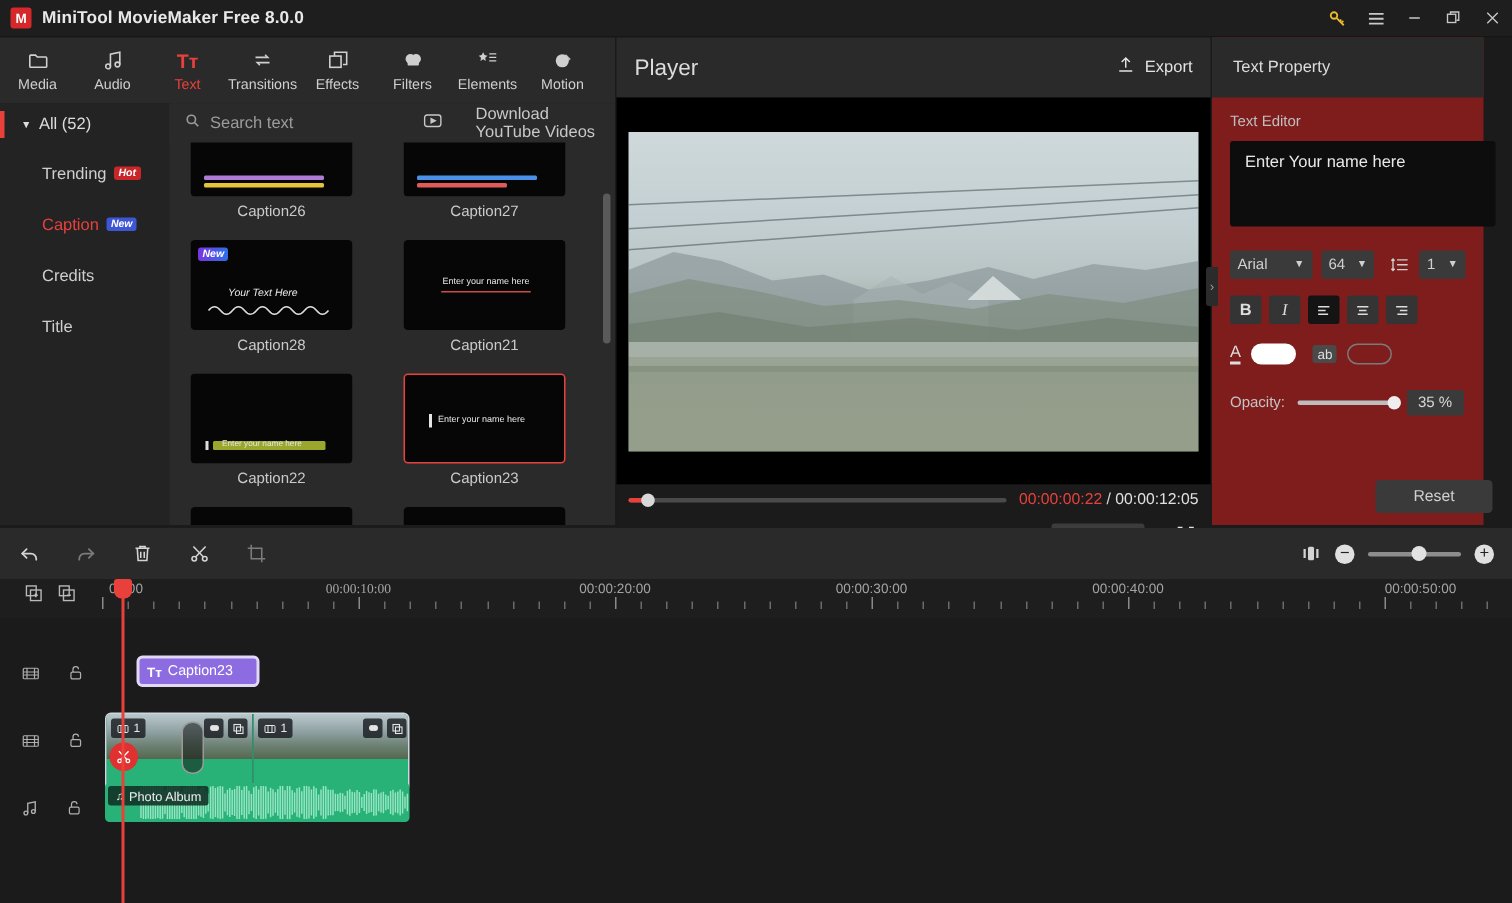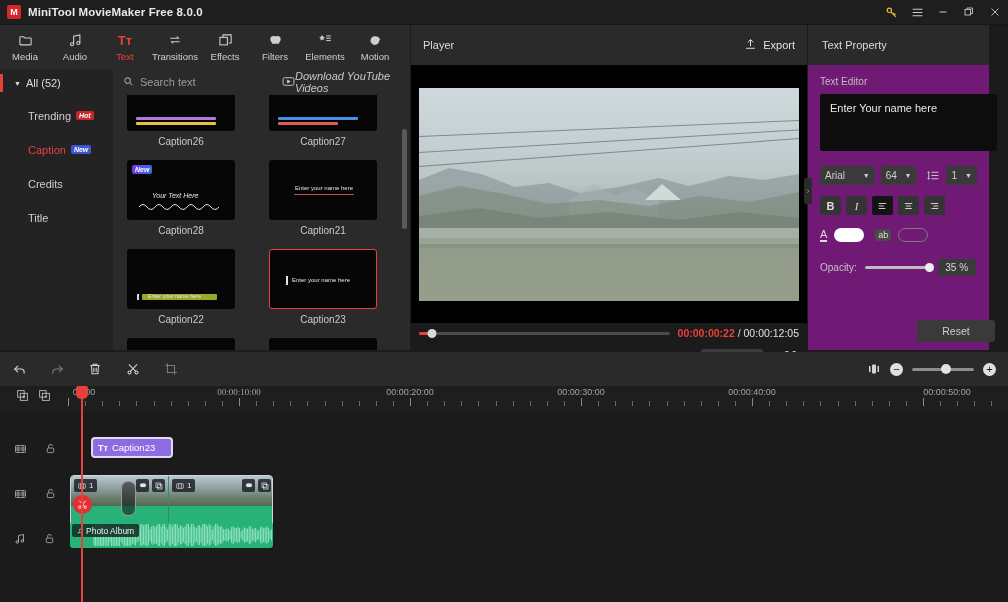--- a/index.html
+++ b/index.html
@@ -71,21 +71,21 @@
 
   .lib-main { flex: 1; height: 281px; background: #2a2a2a; position: relative; }
   .lib-bar { height: 26px; display: flex; align-items: center; background: #2a2a2a; }
   .search-box { display: flex; align-items: center; gap: 6px; margin-left: 10px; }
   .search-box .sico { color: #9a9a9a; font-size: 10px; }
   .search-box input {
     background: transparent; border: none; outline: none; color: #bdbdbd;
     font-size: 11px; font-family: inherit; width: 120px;
   }
   .search-box input::placeholder { color: #9c9c9c; }
-  .dl-yt { display: flex; align-items: center; gap: 0; margin-left: 22px; color: #c8c8c8; font-size: 11px; font-style: italic; }
+  .dl-yt { display: flex; align-items: center; gap: 22px; margin-left: 22px; color: #c8c8c8; font-size: 11px; }
 
   .grid-wrap { position: absolute; top: 26px; left: 0; right: 0; bottom: 0; overflow: hidden; }
   .grid {
     display: grid; grid-template-columns: 1fr 1fr; column-gap: 15px; row-gap: 0;
     padding: 0 14px; position: relative; top: -24px;
   }
   .cell { width: 108px; }
   .thumb {
     width: 108px; height: 60px; background: #060606; border-radius: 3px;
     position: relative; overflow: hidden; border: 1px solid transparent;
@@ -107,58 +107,58 @@
 
   
   .player {
     position: absolute; top: 25px; left: 411px; width: 396px; height: 325px;
     background: #1b1b1b;
   }
   .player-head {
     height: 40px; background: #2a2a2a; display: flex; align-items: center;
     padding: 0 12px;
   }
-  .player-head .ptitle { font-size: 11px; color: #dcdcdc; }
+  .player-head .ptitle { font-size: 15px; color: #dcdcdc; }
   .export-btn { margin-left: auto; display: flex; align-items: center; gap: 6px; font-size: 11px; color: #e2e2e2; }
   .video-area {
     position: absolute; top: 40px; left: 0; width: 396px; height: 258px;
     background: #000; display: flex; align-items: center; justify-content: center;
   }
   .video-frame {
     width: 380px; height: 213px; position: relative; overflow: hidden;
     background: linear-gradient(180deg,#cfd9dc 0%,#c3cfd2 28%,#b9c4c4 45%,#9aa79d 62%,#98a392 80%,#9aa493 100%);
   }
   .wire { position: absolute; height: 1px; background: rgba(40,50,55,.45); transform-origin: left center; }
 
   .player-ctrls { position: absolute; top: 298px; left: 0; width: 396px; height: 52px; background: #1b1b1b; }
   .prog-row { display: flex; align-items: center; height: 20px; padding: 0 8px; gap: 8px; }
   .prog-track { flex: 1; height: 3px; background: #4a4a4a; border-radius: 2px; position: relative; }
   .prog-played { position: absolute; left: 0; top: 0; height: 3px; width: 5%; background: #e8413c; border-radius: 2px; }
   .prog-knob {
     position: absolute; left: 5%; top: -3px; width: 9px; height: 9px; border-radius: 50%;
     background: #d8d8d8; transform: translateX(-50%);
   }
   .times { font-size: 10.5px; white-space: nowrap; }
-  .times .cur { color: #e8413c; font-weight: bold; }
+  .times .cur { color: #e8413c; }
   .times .tot { color: #e0e0e0; }
   .btn-row { display: flex; align-items: center; height: 30px; padding: 0 10px; gap: 13px; }
   .pbtn { color: #e4e4e4; font-size: 12px; display: flex; align-items: center; }
   .vol-track { width: 95px; height: 3px; background: #6d6d6d; border-radius: 2px; position: relative; margin-left: 2px; }
   .vol-knob { position: absolute; right: -3px; top: -3px; width: 9px; height: 9px; border-radius: 50%; background: #e0e0e0; }
   .ratio-sel {
     margin-left: auto; width: 62px; height: 18px; background: #3c3c3c; border-radius: 2px;
     display: flex; align-items: center; justify-content: space-between; padding: 0 5px;
     font-size: 10px; color: #cfcfcf;
   }
   .fs-btn { color: #e0e0e0; font-size: 12px; }
 
   
   .property {
     position: absolute; top: 25px; left: 808px; width: 181px; height: 325px;
-    background: #701a75;
+    background: #7f1d1d;
   }
   .prop-head { height: 40px; background: #2a2a2a; display: flex; align-items: center; padding: 0 14px; }
   .prop-head span { font-size: 11px; color: #dcdcdc; }
   .prop-body { padding: 11px 12px 0; }
   .sec-label { font-size: 10px; color: #bfbfbf; margin-bottom: 7px; }
   .text-editor {
     width: 177px; height: 57px; background: #0d0d0d; border: 1px solid #0d0d0d;
     border-radius: 2px; padding: 7px 9px; font-size: 11px; color: #e8e8e8;
     outline: none; font-family: inherit; resize: none;
   }

